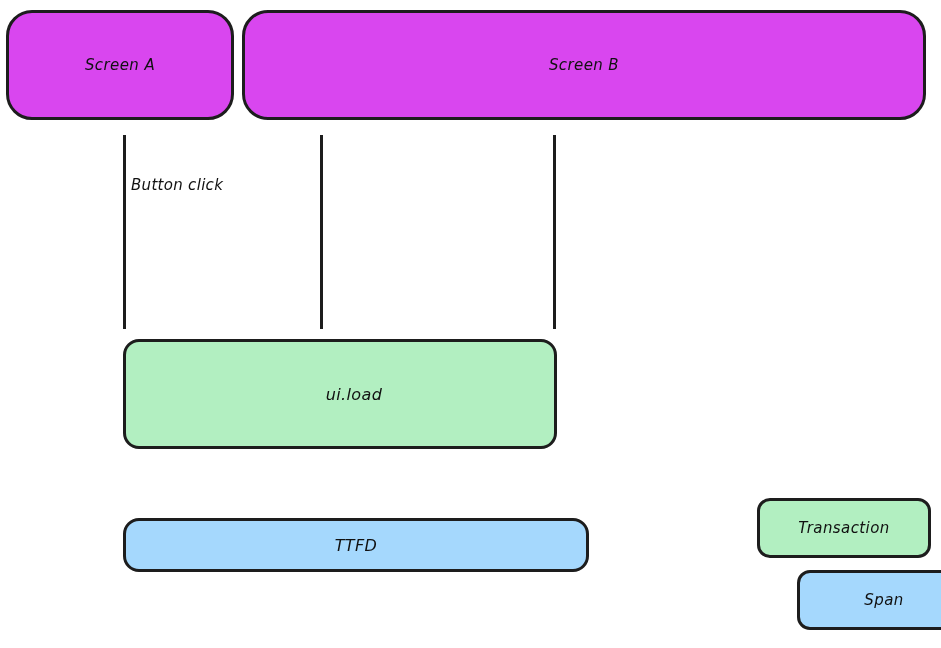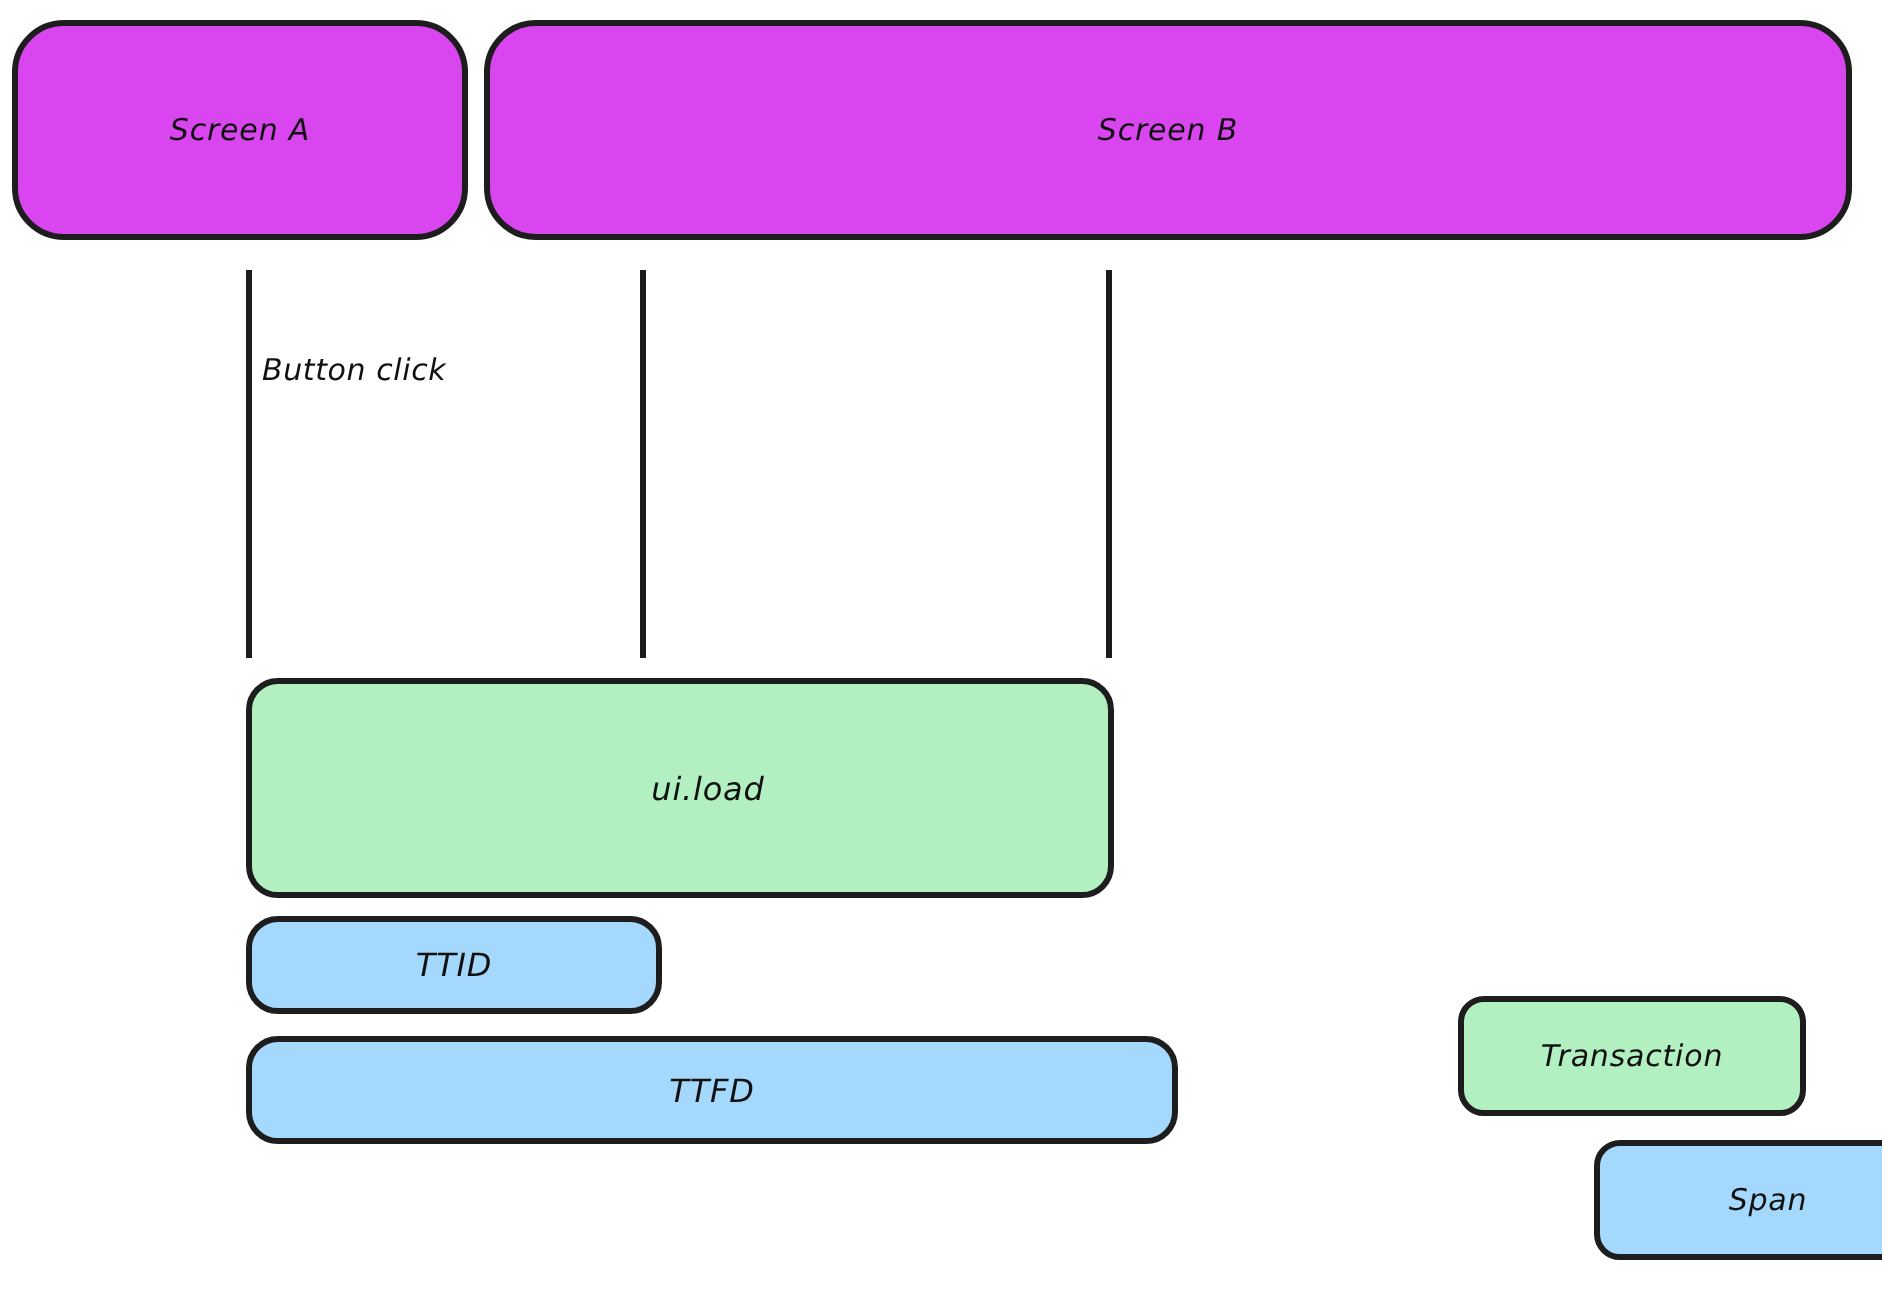--- a/index.html
+++ b/index.html
@@ -87,29 +87,26 @@
   <div class="marker-label hand" style="left:131px; top:152px;margin-top:24px;">Button click</div>
 
   <div class="marker-line" style="left:320px; top:135px; height:194px;"></div>
 
   <div class="marker-line" style="left:553px; top:135px; height:194px;"></div>
 
   <div class="box bar green hand" style="left:123px; top:339px; width:434px; height:110px;padding-left:28px;">
     <span>ui.load</span>
   </div>
 
-  <div class="box bar blue hand" style="left:123px; top:458px; width:208px; height:49px;">
-    <span>TTID</span>
-  </div>
 
   <div class="box bar blue hand" style="left:123px; top:518px; width:466px; height:54px;">
     <span>TTFD</span>
   </div>
 
-  <div class="box legend-box green hand" style="left:729px; top:498px; width:174px; height:60px;">
+  <div class="box legend-box green hand" style="left:757px; top:498px; width:174px; height:60px;">
     <span>Transaction</span>
   </div>
 
   <div class="box legend-box blue hand" style="left:797px; top:570px; width:174px; height:60px;">
     <span>Span</span>
   </div>
 
 </div>
 
 </body></html>

